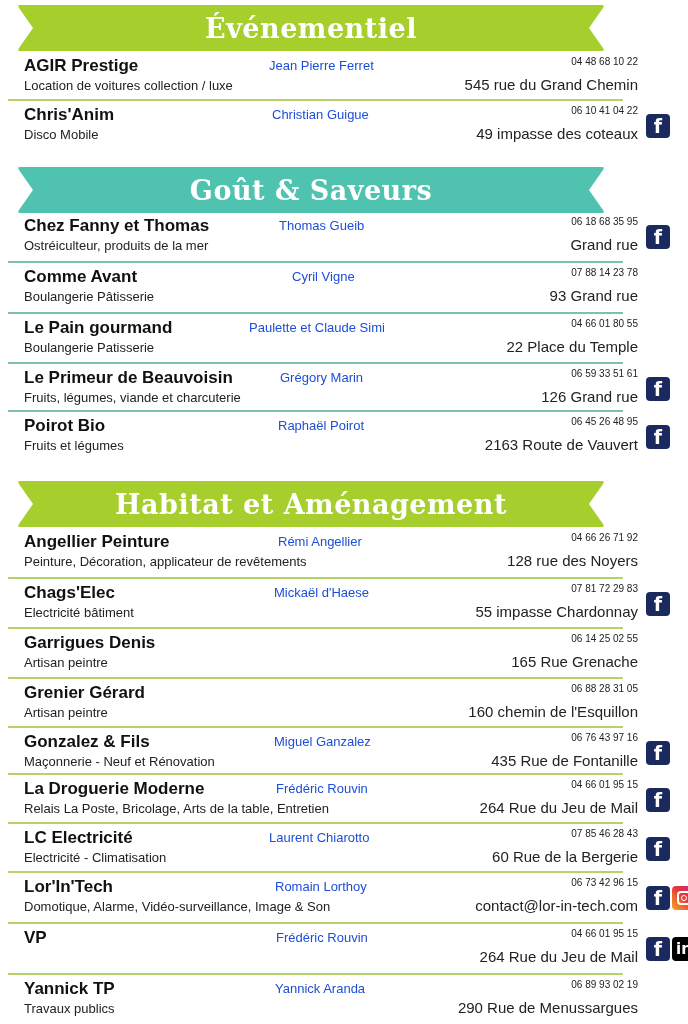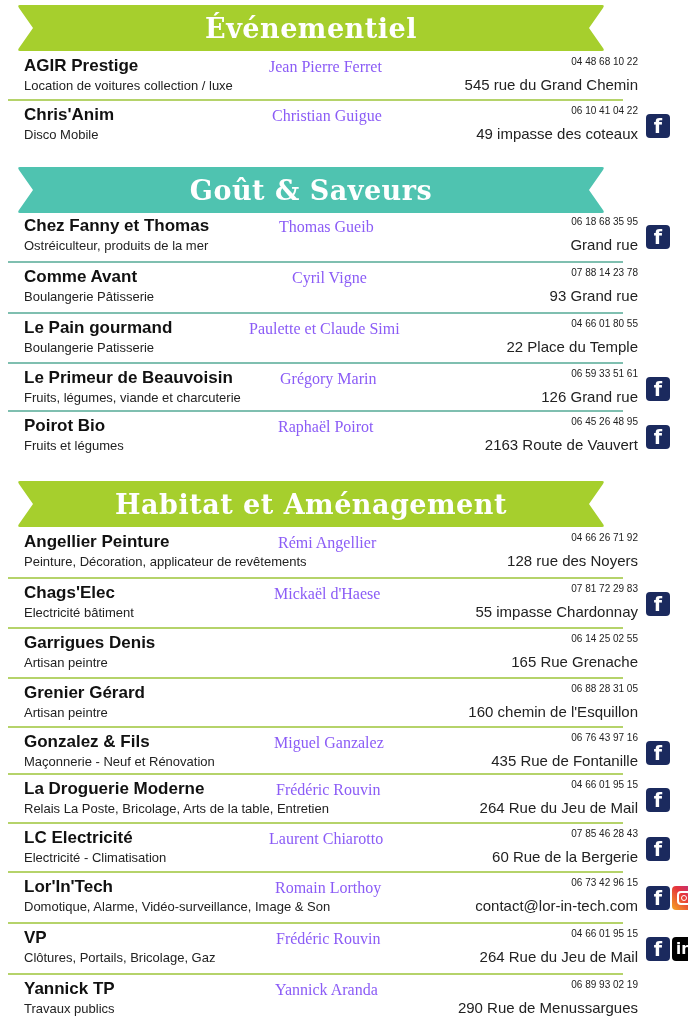--- a/index.html
+++ b/index.html
@@ -27,21 +27,21 @@
     position: absolute; left: 8px; top: 2px;
     font-weight: bold; font-size: 17px; color: #111;
     white-space: nowrap;
   }
   .entry .desc {
     position: absolute; left: 8px; top: 24px;
     font-size: 13px; color: #222; white-space: nowrap;
   }
   .entry .contact {
     position: absolute; top: 4px;
-    font-size: 16px; color: #8b5cf6; white-space: nowrap; font-family: Liberation Serif, serif;
+    font-size: 13px; color: #1d4ed8; white-space: nowrap;
   }
   .entry .phone {
     position: absolute; right: 66px; top: 2px;
     font-size: 10px; color: #222; white-space: nowrap; text-align: right;
   }
   .entry .addr {
     position: absolute; right: 66px; top: 22px;
     font-size: 15px; color: #222; white-space: nowrap; text-align: right;
   }
   .entry .icons {
@@ -233,21 +233,20 @@
       <div class="icons">
         <span class="sicon fb">f</span>
         <span class="sicon ig">
           <span class="cam"></span>
         </span>
       </div>
     </div>
     <div class="divider div-green" style="top: 922px;"></div>
     <div class="entry" style="top: 926px;">
       <span class="name">VP</span>
-      <span class="desc">Clôtures, Portails, Bricolage, Gaz</span>
       <span class="contact" style="left:260px">Frédéric Rouvin</span>
       <span class="phone">04 66 01 95 15</span>
       <span class="addr">264 Rue du Jeu de Mail</span>
       <div class="icons">
         <span class="sicon fb">f</span>
         <span class="sicon li">in</span>
       </div>
     </div>
     <div class="divider div-green" style="top: 973px;"></div>
     <div class="entry" style="top: 977px;">

